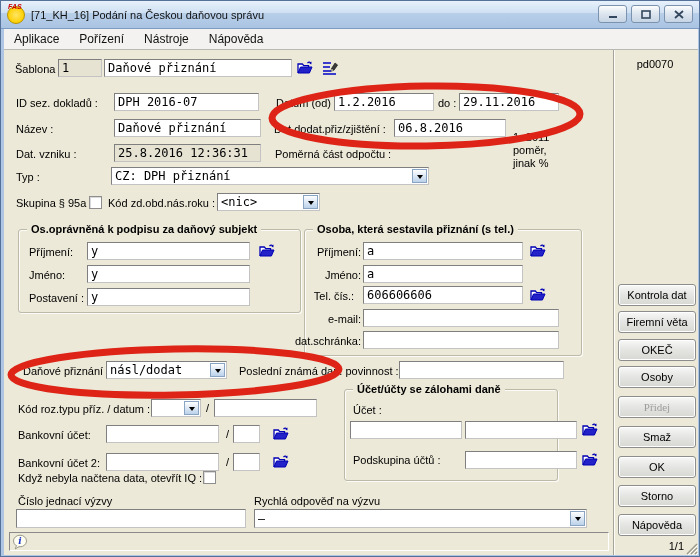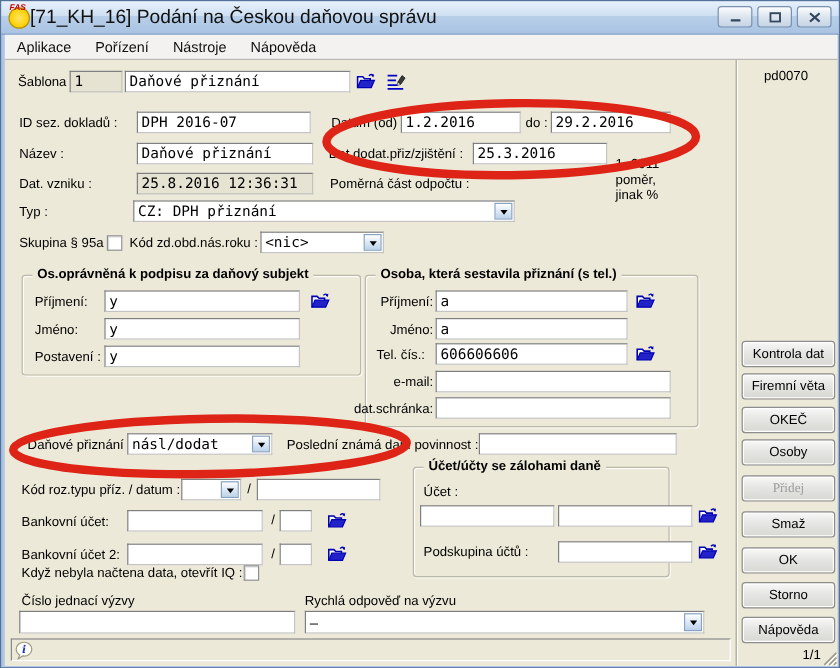--- a/index.html
+++ b/index.html
@@ -2,21 +2,21 @@
 <html><head>
 <meta charset="utf-8">
 <style>
   html,body{margin:0;padding:0;background:#9db8d9;}
   *{box-sizing:border-box;}
   .window{position:relative;width:700px;height:557px;background:#aec6e4;
     font-family:"Liberation Sans",sans-serif;border:1px solid #54719a;overflow:hidden;}
   .titlebar{position:absolute;left:0;top:0;width:100%;height:28px;
     background:linear-gradient(#e7f1fb,#cfe0f2 45%,#b8cfe9 46%,#a9c3e2);
     display:flex;align-items:center;padding:0 6px;border-bottom:1px solid #7e9cc2;}
-  .title-text{font-size:16px;color:#111;white-space:nowrap;}
+  .title-text{font-size:11px;color:#111;margin-left:6px;white-space:nowrap;}
   .fas-logo{width:18px;height:18px;border-radius:50%;background:radial-gradient(#ffe565,#ffcf00 70%);
     border:1px solid #b89400;display:flex;align-items:center;justify-content:center;
     font-size:7px;font-weight:bold;font-style:italic;color:#cc0000;}
   .win-controls{position:absolute;right:6px;top:4px;display:flex;gap:4px;}
   .win-btn{width:29px;height:18px;border:1px solid #7b93af;border-radius:3px;
     background:linear-gradient(#fdfdfd,#dfe7f0 45%,#c6d4e4);display:flex;align-items:center;justify-content:center;}
   .menubar{position:absolute;left:3px;top:28px;width:694px;height:21px;background:#f3f2f0;
     border-bottom:1px solid #b9b9b4;display:flex;align-items:center;}
   .menu-item{font-size:12px;color:#111;padding:2px 10px;white-space:nowrap;}
   .content{position:absolute;left:3px;top:49px;width:694px;height:505px;background:#ece9d8;}
@@ -116,30 +116,30 @@
     <span class="lbl" style="left:12px;top:47px">ID sez. dokladů :</span>
     <div class="field" style="left:110px;top:43px;width:145px">
       <span class="mono">DPH 2016-07</span>
     </div>
     <span class="lbl" style="left:272px;top:47px">Datum (od) :</span>
     <div class="field" style="left:330px;top:43px;width:100px">
       <span class="mono">1.2.2016</span>
     </div>
     <span class="lbl" style="left:434px;top:47px">do :</span>
     <div class="field" style="left:455px;top:43px;width:100px">
-      <span class="mono">29.2.2016</span>
+      <span class="mono">29.11.2016</span>
     </div>
 
     <span class="lbl" style="left:12px;top:73px">Název :</span>
     <div class="field" style="left:110px;top:69px;width:147px">
       <span class="mono">Daňové přiznání</span>
     </div>
     <span class="lbl" style="left:270px;top:73px">Dat.dodat.přiz/zjištění :</span>
     <div class="field" style="left:390px;top:69px;width:112px">
-      <span class="mono">25.3.2016</span>
+      <span class="mono">06.8.2016</span>
     </div>
 
     <span class="lbl" style="left:12px;top:98px">Dat. vzniku :</span>
     <div class="field ro" style="left:110px;top:94px;width:147px">
       <span class="mono">25.8.2016 12:36:31</span>
     </div>
     <span class="lbl" style="left:271px;top:98px">Poměrná část odpočtu :</span>
     <span class="lbl" style="left:509px;top:81px">1.-2011</span>
     <span class="lbl" style="left:509px;top:94px">poměr,</span>
     <span class="lbl" style="left:509px;top:107px">jinak %</span>

